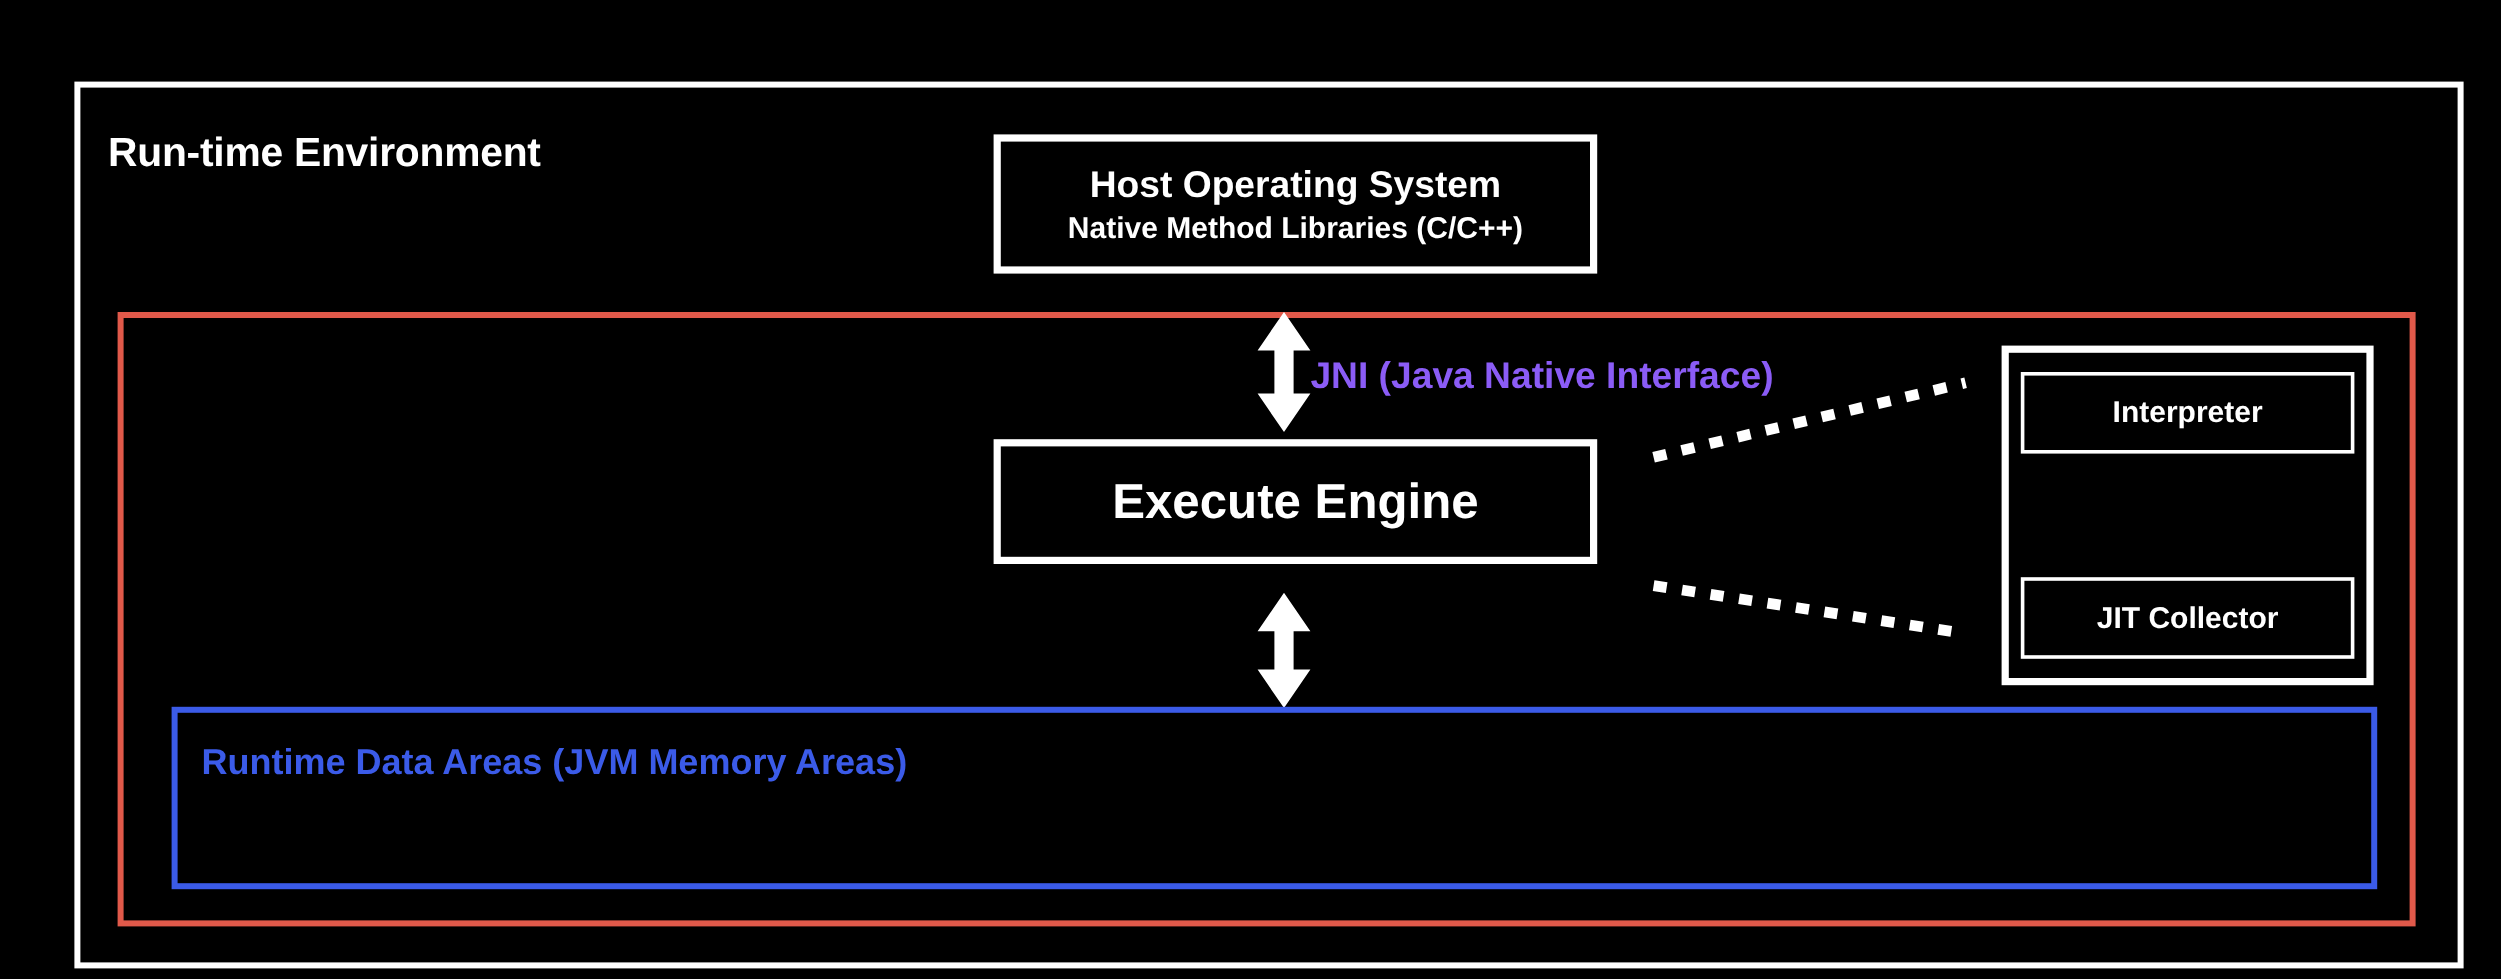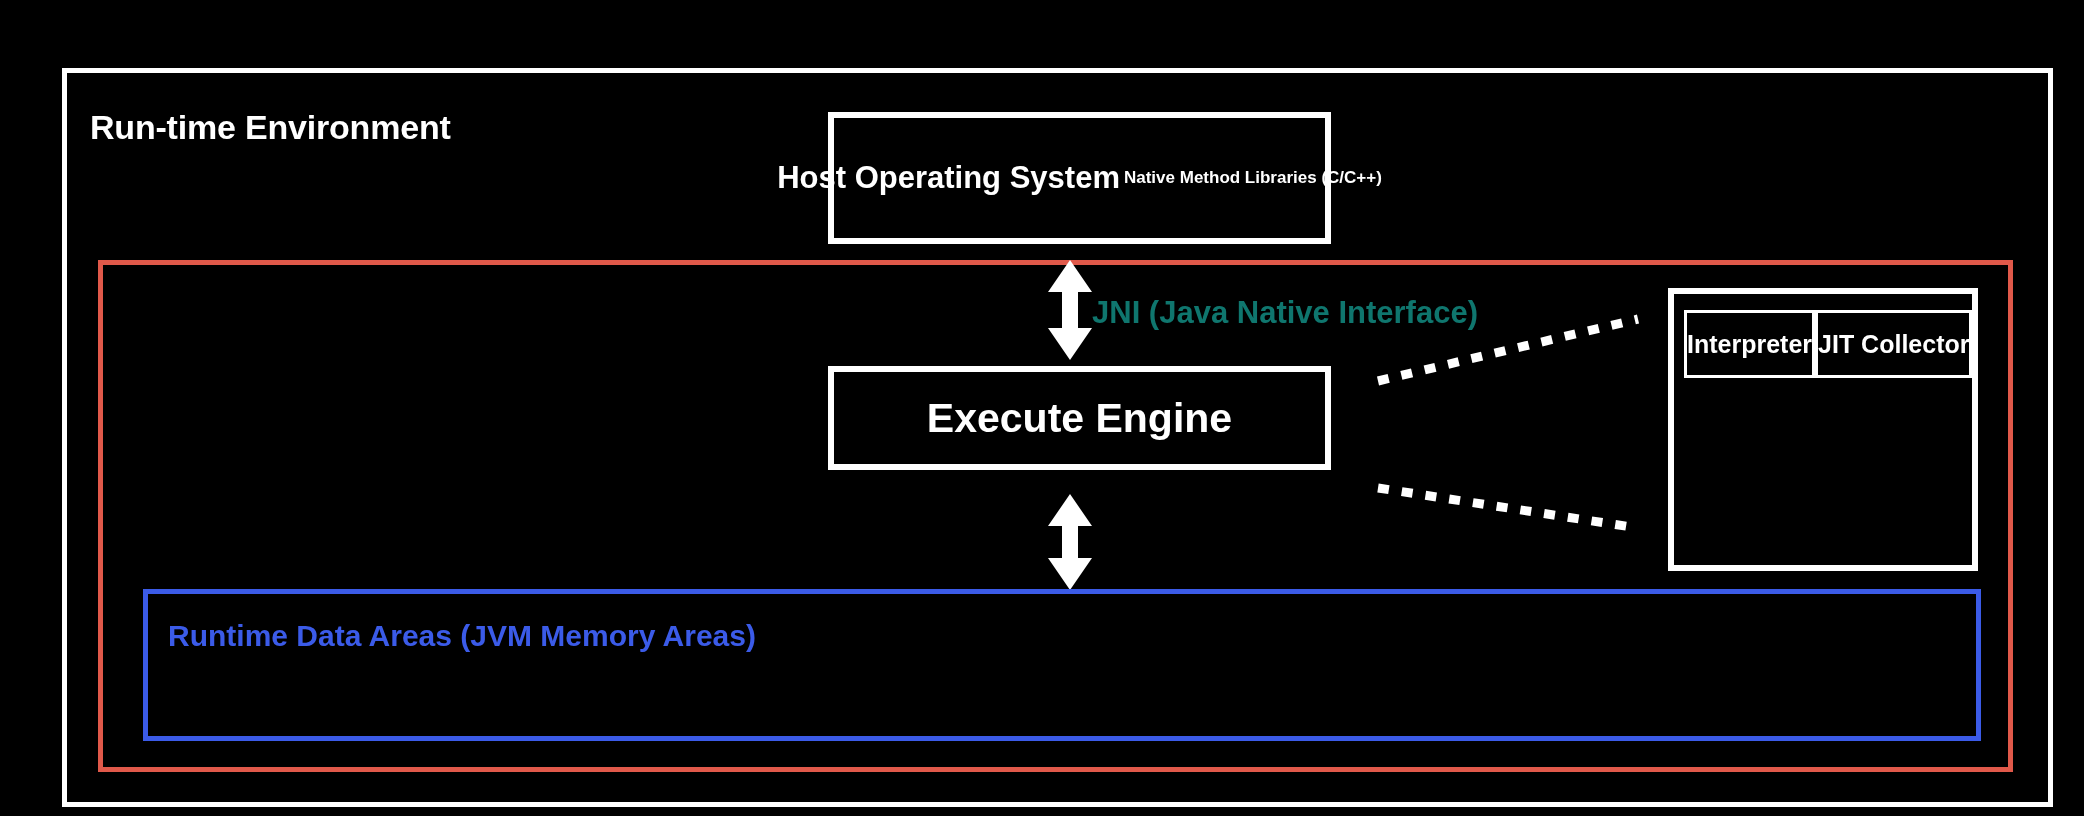--- a/index.html
+++ b/index.html
@@ -49,37 +49,37 @@
     color: #ffffff;
     white-space: nowrap;
   }
 
   
   .host-os-box {
     position: absolute;
     left: 828px;
     top: 80px;
     width: 503px;
-    height: 132px;
+    height: 116px;
     border: 6px solid #ffffff;
     box-sizing: border-box;
     display: flex;
-    flex-direction: row;
+    flex-direction: column;
     align-items: center;
     justify-content: center;
     gap: 4px;
   }
   .host-os-title {
     font-size: 31px;
     font-weight: bold;
     color: #ffffff;
     white-space: nowrap;
   }
   .host-os-sub {
-    font-size: 17px;
+    font-size: 25px;
     font-weight: bold;
     color: #ffffff;
     white-space: nowrap;
   }
 
   
   .jvm-box {
     position: absolute;
     left: 98px;
     top: 228px;
@@ -98,21 +98,21 @@
     white-space: nowrap;
   }
 
   
   .jni-label {
     position: absolute;
     left: 1092px;
     top: 263px;
     font-size: 31px;
     font-weight: bold;
-    color: #0f766e;
+    color: #8b5cf6;
     white-space: nowrap;
   }
 
   
   .execute-engine-box {
     position: absolute;
     left: 828px;
     top: 334px;
     width: 503px;
     height: 104px;
@@ -137,21 +137,21 @@
   
   .components-box {
     position: absolute;
     left: 1668px;
     top: 256px;
     width: 310px;
     height: 283px;
     border: 6px solid #ffffff;
     box-sizing: border-box;
     display: flex;
-    flex-direction: row;
+    flex-direction: column;
     justify-content: space-between;
     padding: 16px 10px;
   }
   .component-item {
     border: 3px solid #ffffff;
     box-sizing: border-box;
     height: 68px;
     display: flex;
     align-items: center;
     justify-content: center;

